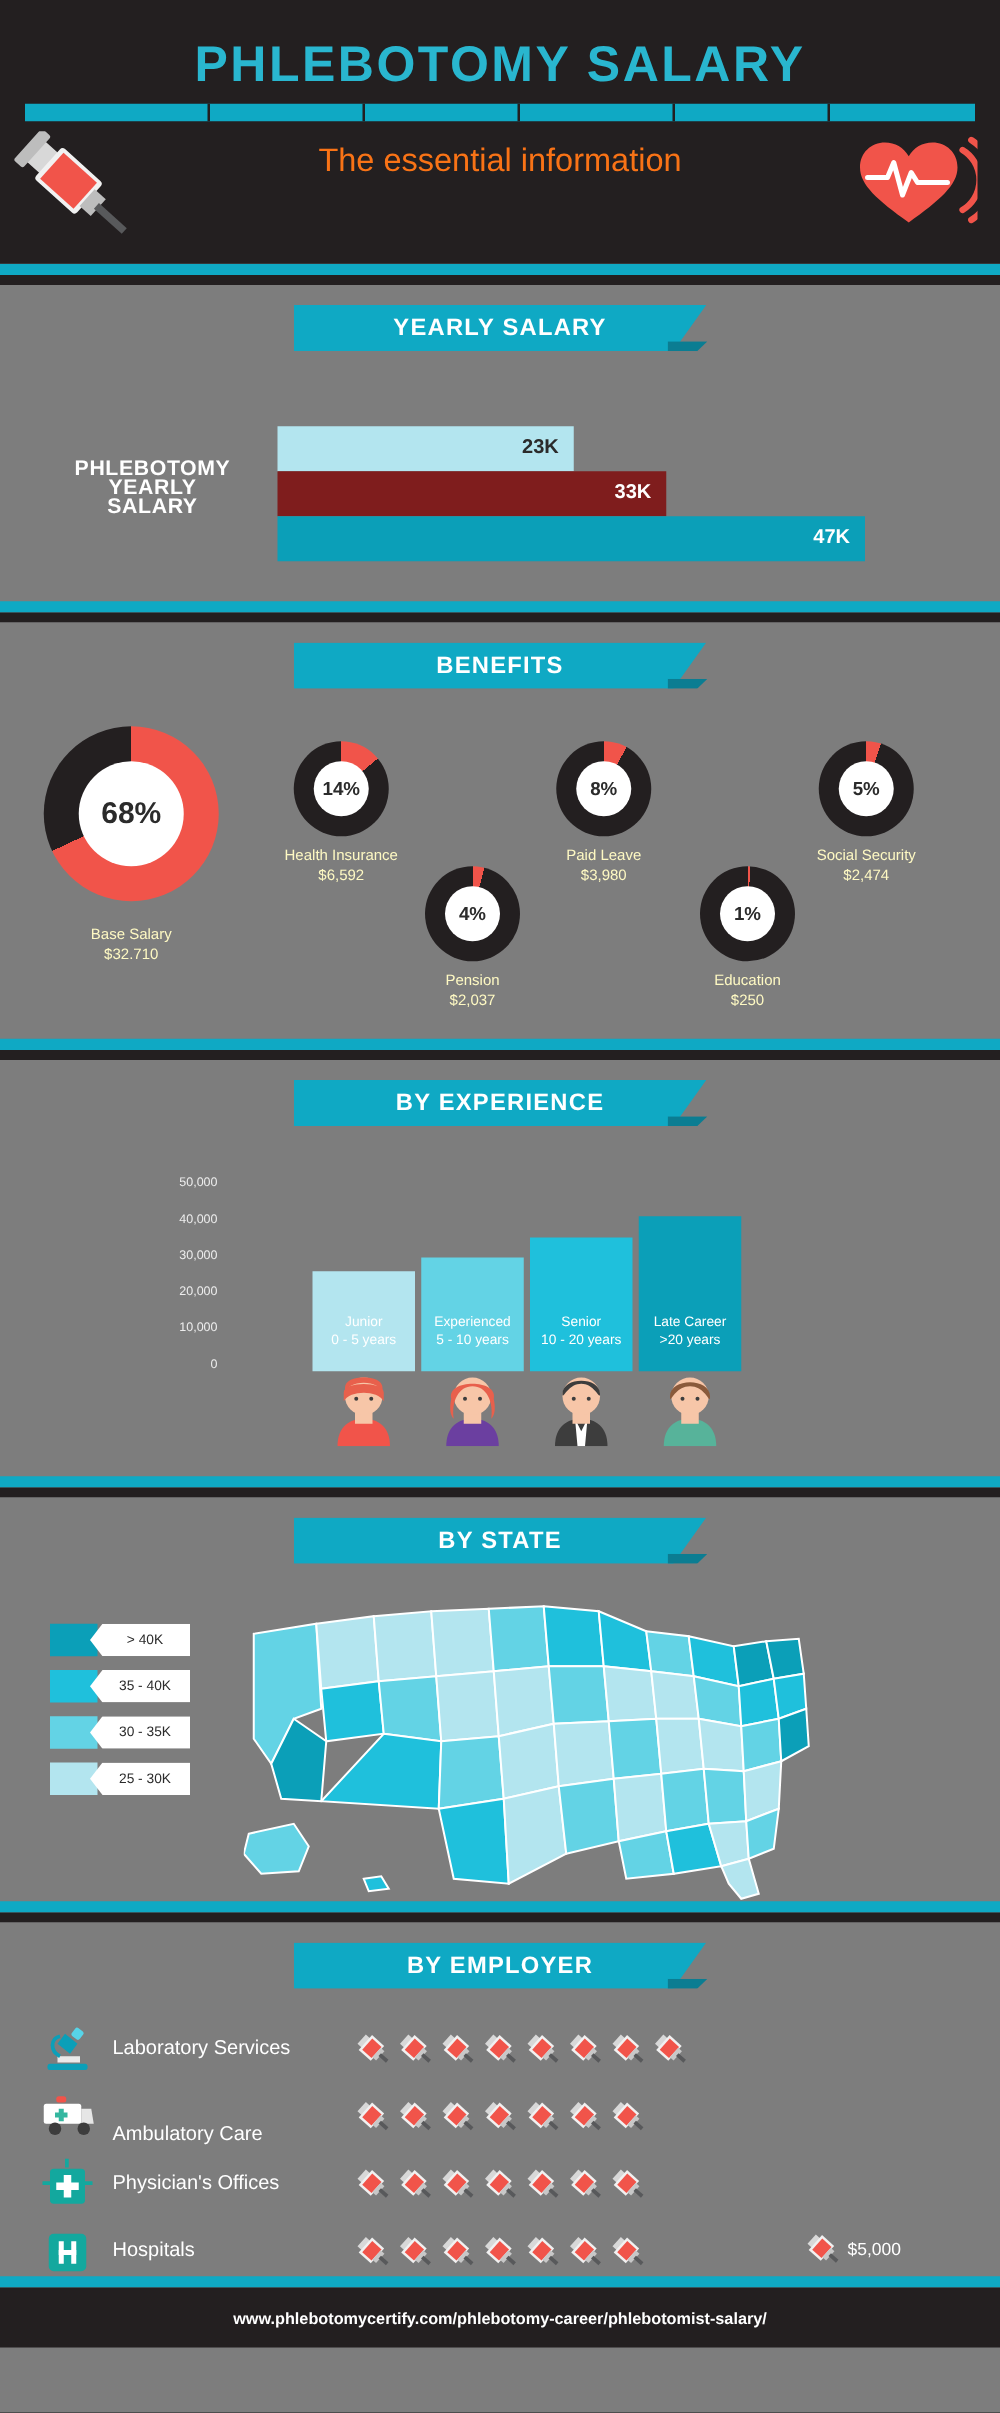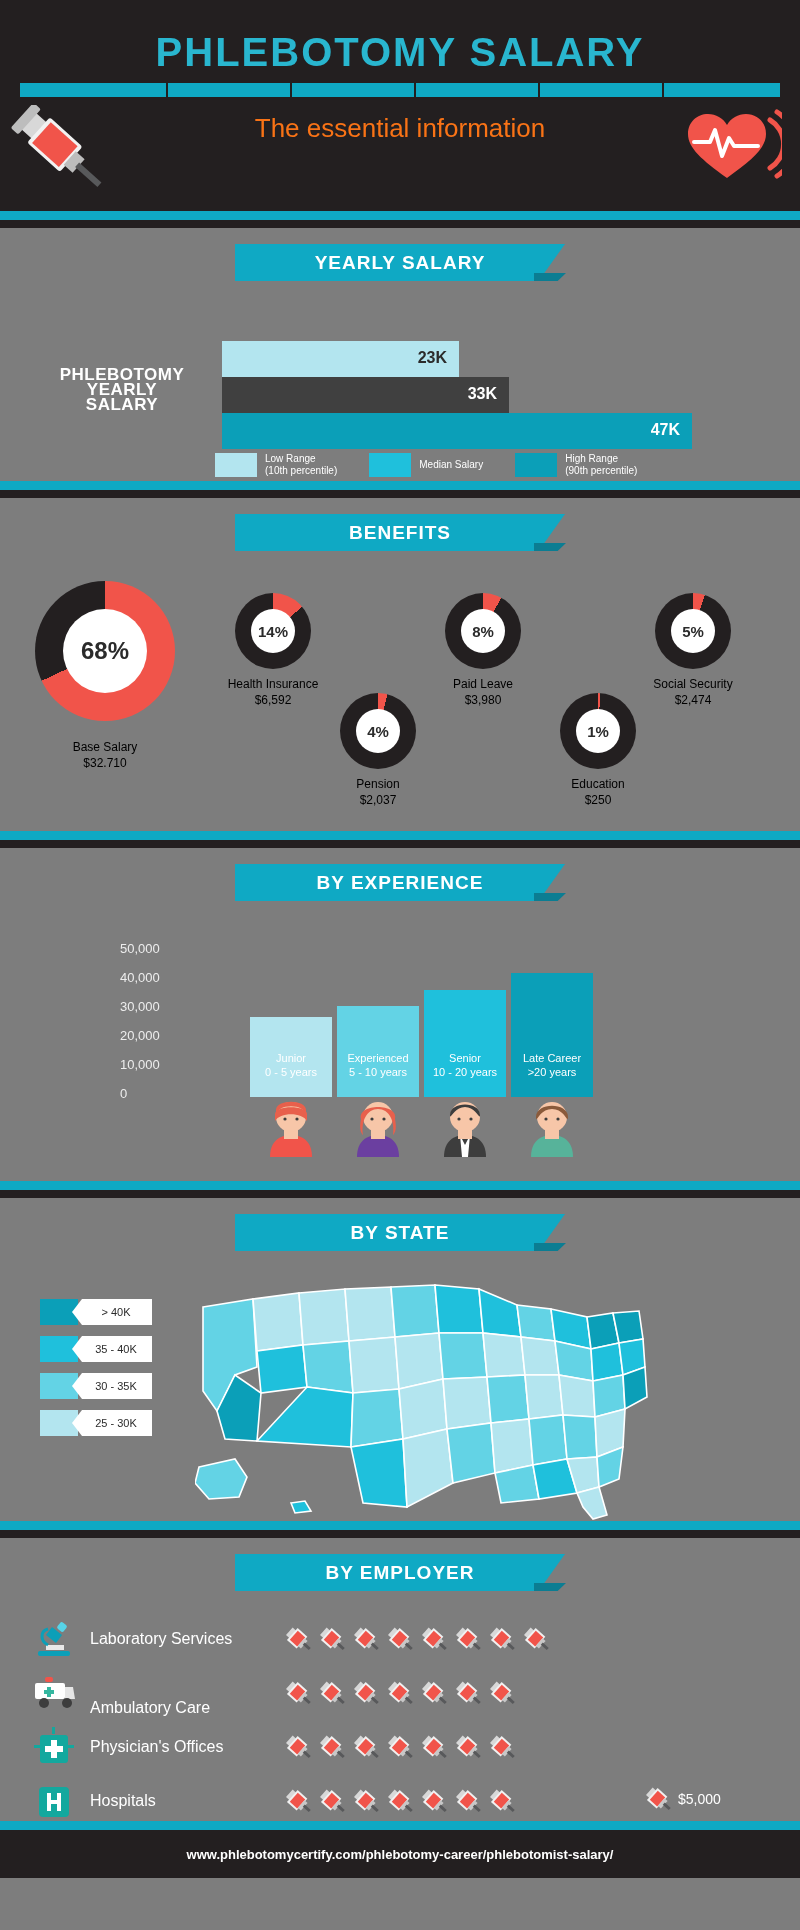--- a/index.html
+++ b/index.html
@@ -27,36 +27,36 @@
 
   .section{background:#7d7d7d;padding-top:16px;}
 
   
   .ys-wrap{position:relative;height:200px;}
   .ys-label{position:absolute;left:52px;top:86px;width:140px;text-align:center;color:#fff;font-size:17px;font-weight:bold;line-height:15px;letter-spacing:.5px;}
   .ys-bar{position:absolute;height:36px;}
   .ys-bar span{position:absolute;right:12px;top:8px;color:#fff;font-size:16px;font-weight:bold;}
   .ys-b1{left:222px;top:60px;width:237px;background:#b3e5ef;}
   .ys-b1 span{color:#2b2b2b;}
-  .ys-b2{left:222px;top:96px;width:287px;background:#404040;}
+  .ys-b2{left:222px;top:96px;width:311px;background:#7f1d1d;}
   .ys-b3{left:222px;top:132px;width:470px;background:#0b9fb8;}
   .legend{position:absolute;top:172px;left:215px;display:flex;gap:32px;align-items:center;}
   .lg{display:flex;align-items:center;gap:8px;}
   .lg .sw{width:42px;height:24px;}
   .lg .tx{color:#fff;font-size:10px;line-height:12px;}
 
   
   .ben-wrap{position:relative;height:280px;}
   .donut{position:absolute;border-radius:50%;}
   .donut .hole{position:absolute;border-radius:50%;background:#fff;display:flex;align-items:center;justify-content:center;color:#2b2b2b;font-weight:bold;}
-  .ben-cap{position:absolute;text-align:center;color:#000000;font-size:12px;line-height:16px;width:160px;}
+  .ben-cap{position:absolute;text-align:center;color:#fef9c3;font-size:12px;line-height:16px;width:160px;}
 
   
   .exp-wrap{position:relative;height:280px;}
-  .axis-lbl{position:absolute;right:0;color:#ededed;font-size:13px;text-align:left;width:54px;}
+  .axis-lbl{position:absolute;right:0;color:#ededed;font-size:10px;text-align:right;width:54px;}
   .exp-bar{position:absolute;bottom:0;}
   .exp-txt{position:absolute;text-align:center;color:#fff;font-size:11px;line-height:14px;width:86px;}
   .person{position:absolute;}
 
   
   .state-wrap{position:relative;height:270px;}
   .map-legend{position:absolute;left:40px;top:48px;}
   .ml-row{display:flex;align-items:center;margin-bottom:11px;}
   .ml-sw{width:38px;height:26px;}
   .ml-box{margin-left:-6px;width:72px;height:26px;background:#fff;display:flex;align-items:center;justify-content:center;font-size:11px;color:#2b2b2b;
@@ -133,42 +133,20 @@
       <div class="ys-bar ys-b1">
         <span>23K</span>
       </div>
       <div class="ys-bar ys-b2">
         <span>33K</span>
       </div>
       <div class="ys-bar ys-b3">
         <span>47K</span>
       </div>
 
-      <div class="legend">
-        <div class="lg">
-          <div class="sw" style="background:#b3e5ef"></div>
-          <div class="tx">
-              <div>Low Range</div>
-              <div>(10th percentile)</div>
-            </div>
-        </div>
-        <div class="lg">
-          <div class="sw" style="background:#1fc0dc"></div>
-          <div class="tx">
-              <div>Median Salary</div>
-            </div>
-        </div>
-        <div class="lg">
-          <div class="sw" style="background:#0b9fb8"></div>
-          <div class="tx">
-              <div>High Range</div>
-              <div>(90th percentile)</div>
-            </div>
-        </div>
-      </div>
     </div>
   </div>
 
   <div class="stripe"></div>
   <div class="gap"></div>
 
   <div class="section">
     <div class="banner">
       <div class="bg"></div>
         <div class="sh"></div>

